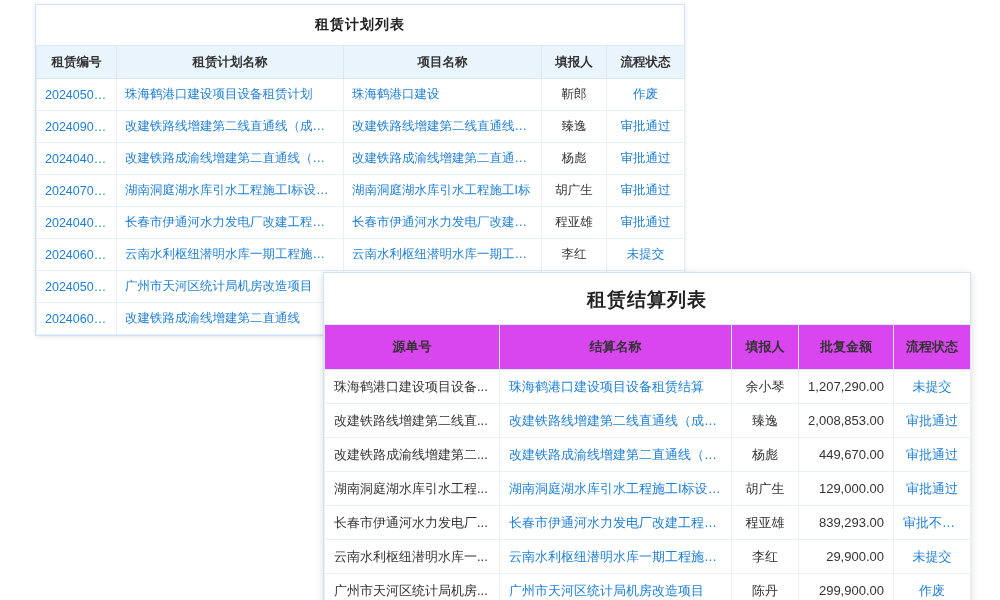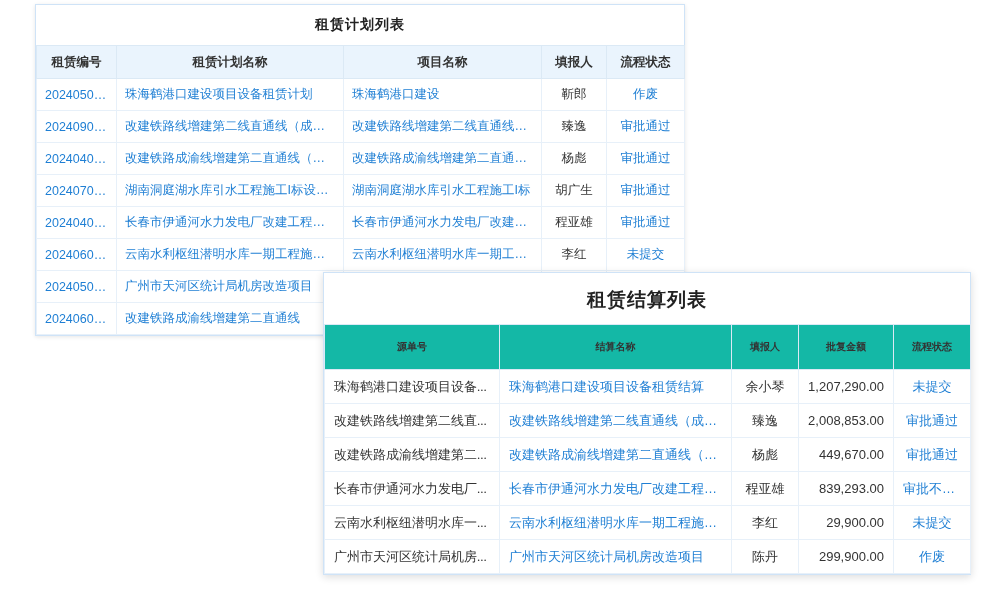--- a/index.html
+++ b/index.html
@@ -86,42 +86,42 @@
     color: #222222;
     padding: 14px 0 11px 0;
     letter-spacing: 1px;
   }
   .panel-settle table {
     border-collapse: collapse;
     width: 100%;
     table-layout: fixed;
   }
   .panel-settle thead th {
-    background: #14b8a6;
+    background: #d946ef;
     color: #333333;
-    font-size: 10px;
+    font-size: 13px;
     font-weight: bold;
     height: 44px;
     border: 1px solid #dbe9f5;
     text-align: center;
     padding: 0 4px;
   }
   .panel-settle tbody td {
     height: 33px;
     border: 1px solid #e7f0f9;
     font-size: 13px;
     padding: 0 9px;
     color: #1f7fd4;
     white-space: nowrap;
     overflow: hidden;
     text-overflow: ellipsis;
     background: #ffffff;
   }
   .panel-settle tbody td.c-center { text-align: center; }
-  .panel-settle tbody td.c-dark { color: #333333; font-family: Liberation Serif, serif; }
+  .panel-settle tbody td.c-dark { color: #333333; }
   .panel-settle tbody td.c-num { text-align: right; color: #333333; }
 
   
   .st-pass   { color: #3aa76d; }
   .st-unsub  { color: #e8941a; }
   .st-void   { color: #e8941a; }
   .st-reject { color: #e03131; }
 </style>
 </head>
 <body>
@@ -243,20 +243,27 @@
           <td class="c-center st-pass">审批通过</td>
         </tr>
         <tr>
           <td class="c-dark">改建铁路成渝线增建第二...</td>
           <td>改建铁路成渝线增建第二直通线（成渝...</td>
           <td class="c-center c-dark">杨彪</td>
           <td class="c-num">449,670.00</td>
           <td class="c-center st-pass">审批通过</td>
         </tr>
         <tr>
+          <td class="c-dark">湖南洞庭湖水库引水工程...</td>
+          <td>湖南洞庭湖水库引水工程施工I标设备...</td>
+          <td class="c-center c-dark">胡广生</td>
+          <td class="c-num">129,000.00</td>
+          <td class="c-center st-pass">审批通过</td>
+        </tr>
+        <tr>
           <td class="c-dark">长春市伊通河水力发电厂...</td>
           <td>长春市伊通河水力发电厂改建工程租赁</td>
           <td class="c-center c-dark">程亚雄</td>
           <td class="c-num">839,293.00</td>
           <td class="c-center st-reject">审批不通过</td>
         </tr>
         <tr>
           <td class="c-dark">云南水利枢纽潜明水库一...</td>
           <td>云南水利枢纽潜明水库一期工程施工I...</td>
           <td class="c-center c-dark">李红</td>

